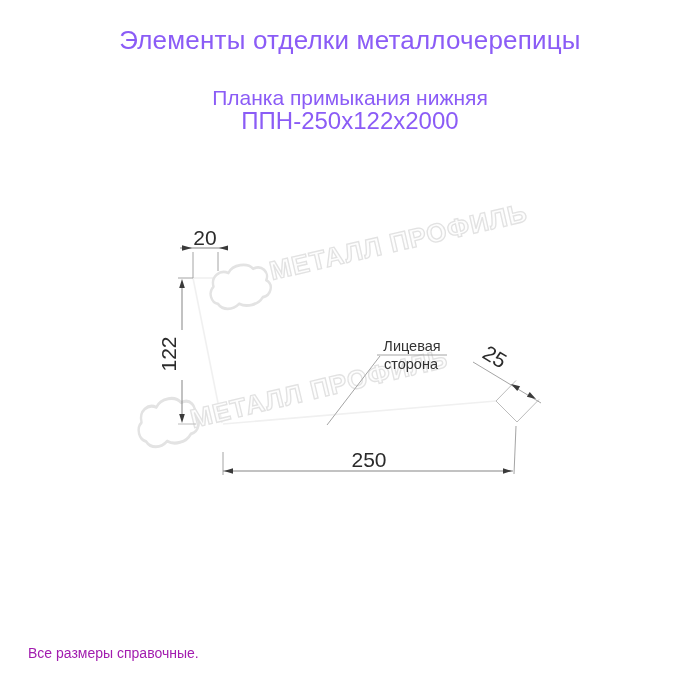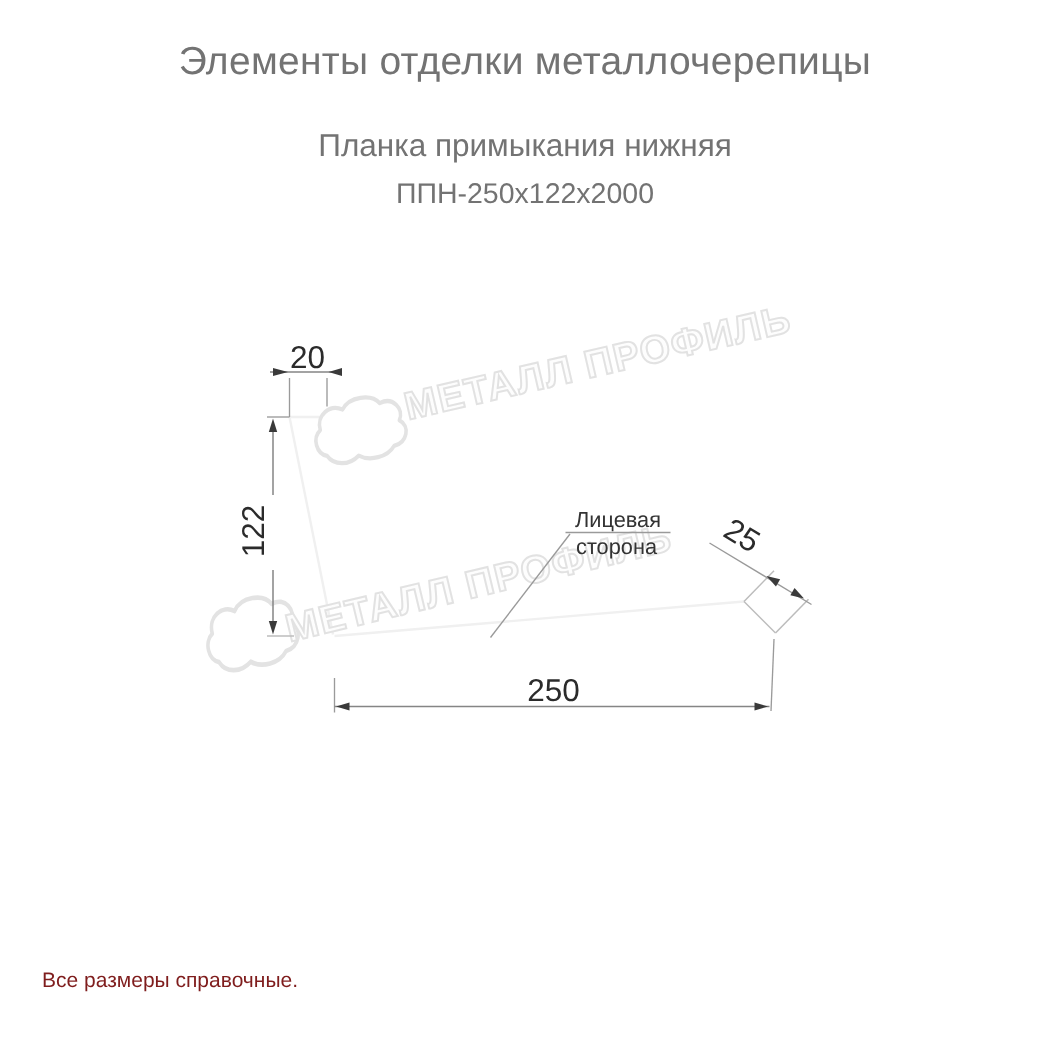--- a/index.html
+++ b/index.html
@@ -1,24 +1,24 @@
 <!DOCTYPE html>
 <html><head>
 <meta charset="utf-8">
 <style>
   html,body{margin:0;padding:0;background:#ffffff;}
   body{
     width:700px;height:700px;position:relative;overflow:hidden;
     font-family:"Liberation Sans","DejaVu Sans",sans-serif;
     -webkit-font-smoothing:antialiased;
   }
-  .hdr{position:absolute;left:0;width:700px;text-align:center;color:#737373;white-space:nowrap;}
+  .hdr{position:absolute;left:0;width:700px;text-align:center;color:#8b5cf6;white-space:nowrap;}
   .hdr--title{top:25px;font-size:26px;letter-spacing:.2px;}
   .hdr--subtitle{top:86px;font-size:21px;}
-  .hdr--model{top:119px;font-size:19px;}
+  .hdr--model{top:107px;font-size:24px;}
   .stage{position:absolute;left:0;top:0;width:700px;height:700px;}
   svg{display:block;}
   .profile-line{stroke:#f0f0f0;stroke-width:1.6;fill:none;}
   .cloud{fill:#ffffff;stroke:#e3e3e3;stroke-width:2.4;stroke-linejoin:round;}
   .wm-text{
     font-family:"Liberation Sans","DejaVu Sans",sans-serif;
     font-weight:bold;font-size:26px;letter-spacing:1px;
     fill:#fdfdfd;stroke:#e2e2e2;stroke-width:1.3px;
   }
   .dim-line{stroke:#858585;stroke-width:1;fill:none;}
@@ -27,21 +27,21 @@
   .arrow{fill:#3a3a3a;stroke:none;}
   .dim-text{
     font-family:"Liberation Sans","DejaVu Sans",sans-serif;
     font-size:21px;fill:#2b2b2b;
   }
   .label-text{
     font-family:"Liberation Sans","DejaVu Sans",sans-serif;
     font-size:14.5px;fill:#333333;
   }
   .footer{
-    position:absolute;left:28px;top:644px;color:#7f1d1d;
+    position:absolute;left:28px;top:644px;color:#a21caf;
     font-size:14px;line-height:19px;white-space:nowrap;
   }
 </style>
 </head>
 <body>
 
 <div class="hdr hdr--title">Элементы отделки металлочерепицы</div>
 <div class="hdr hdr--subtitle">Планка примыкания нижняя</div>
 <div class="hdr hdr--model">ППН-250х122х2000</div>
 

